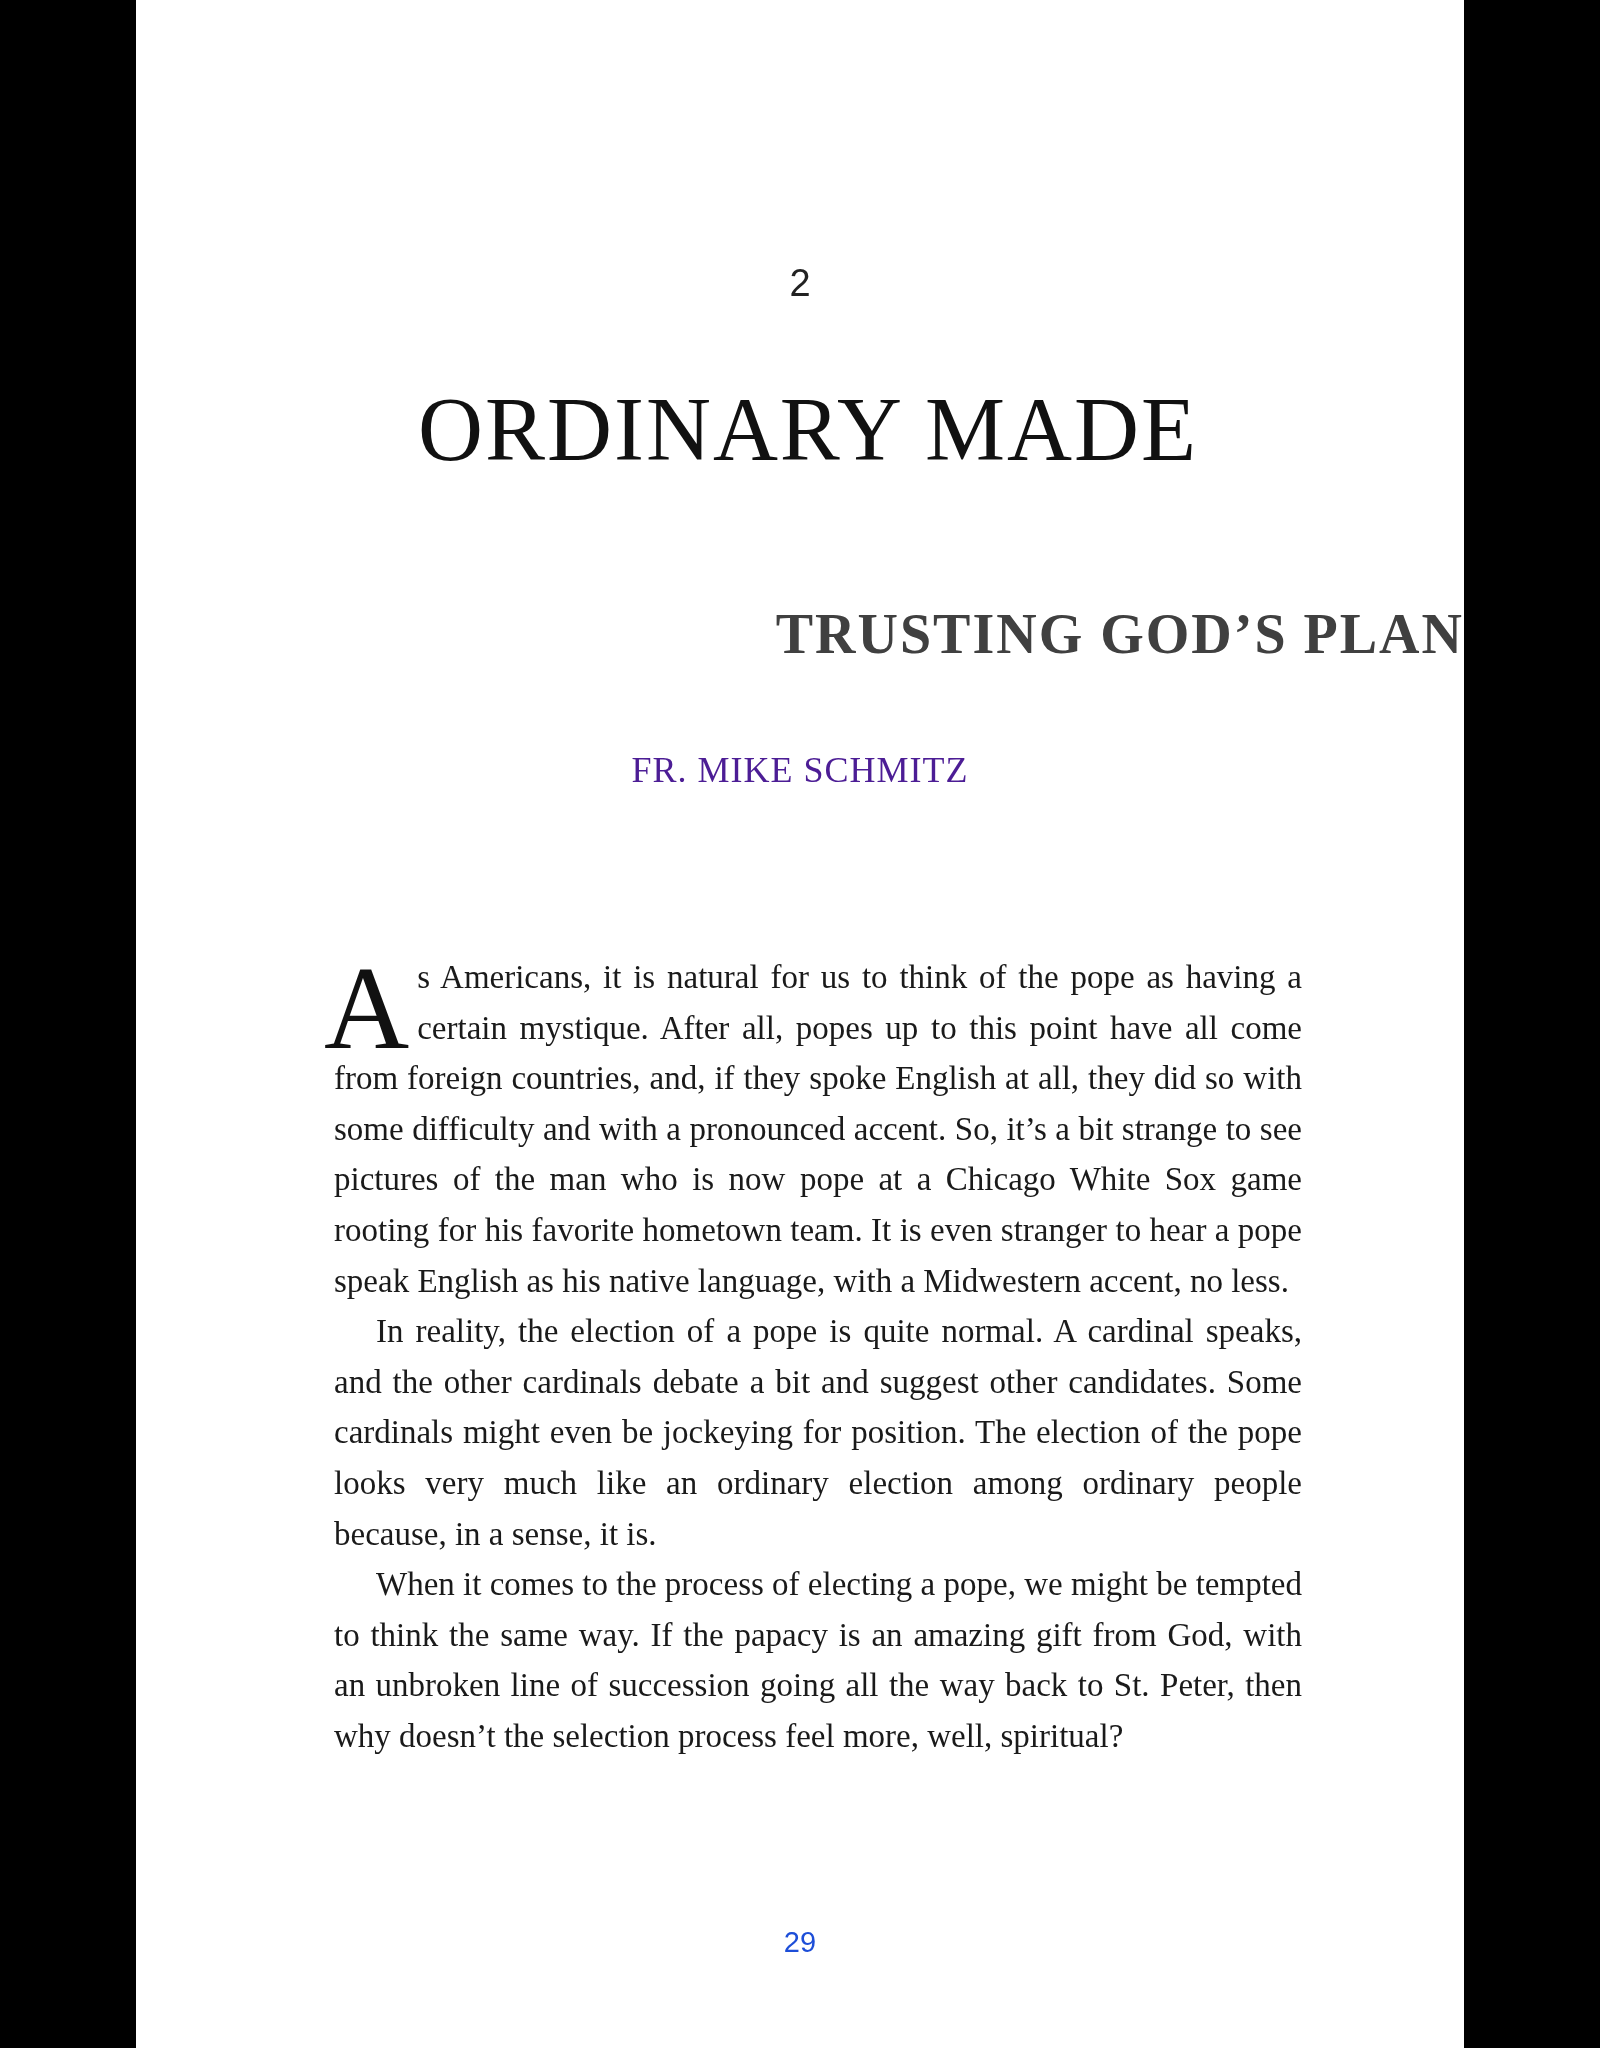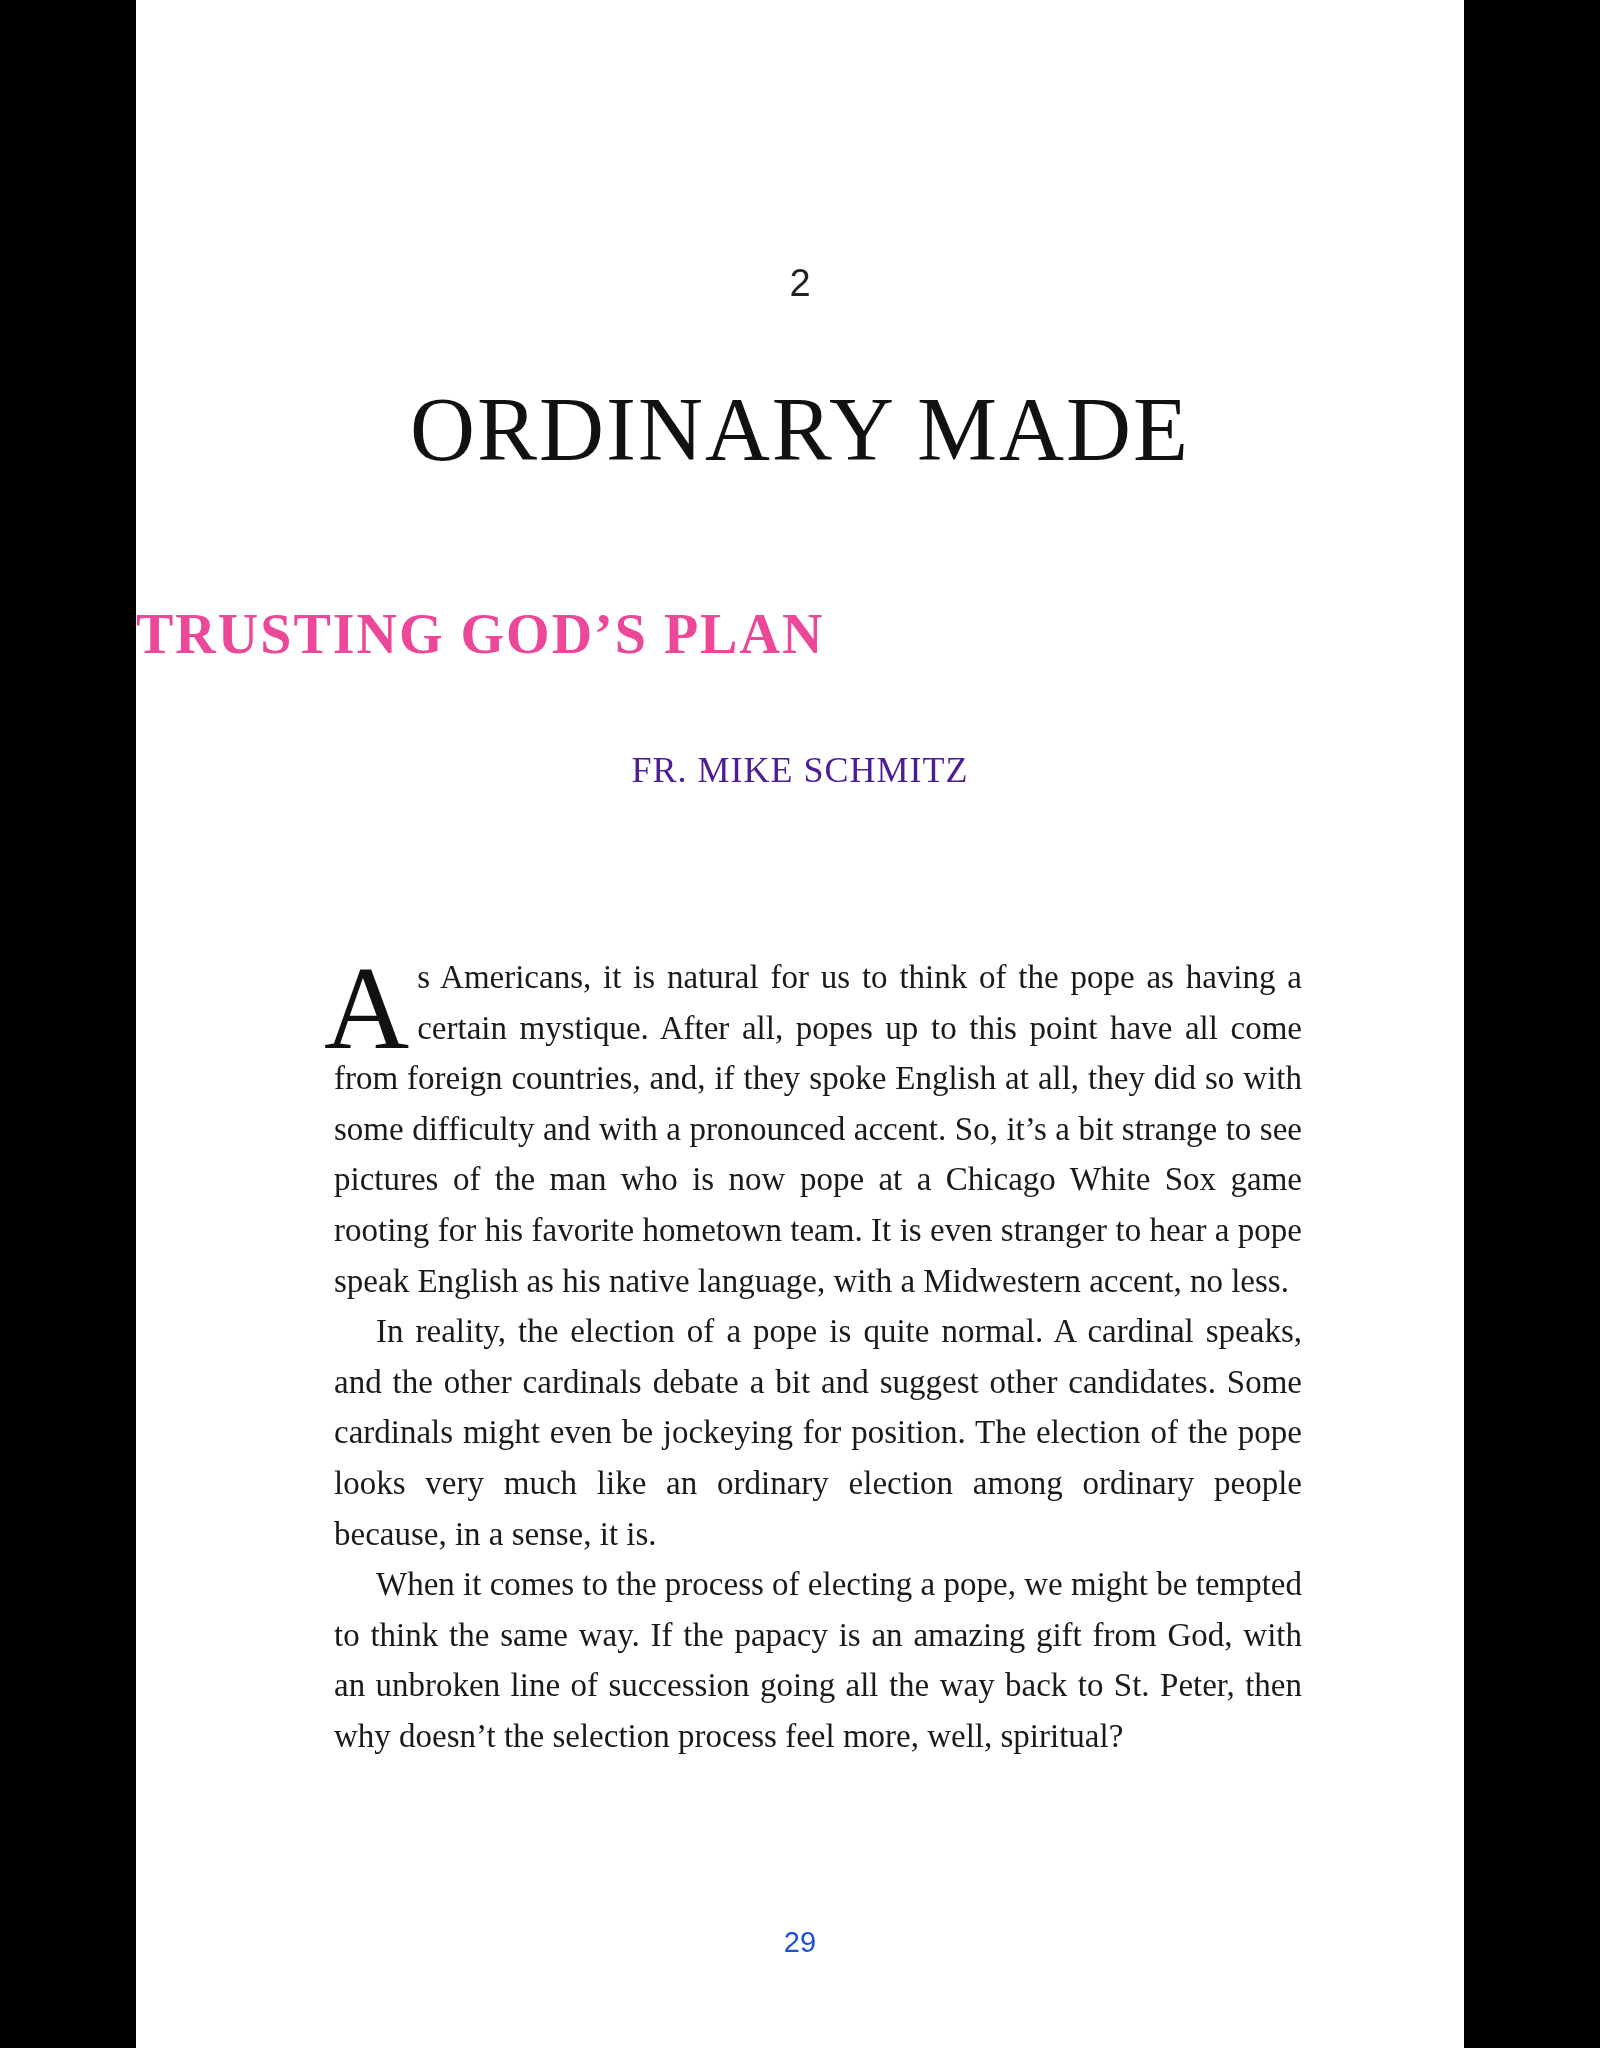--- a/index.html
+++ b/index.html
@@ -43,34 +43,35 @@
       left: 0;
       width: 100%;
       top: 378px;
       text-align: center;
       font-size: 90px;
       line-height: 104px;
       letter-spacing: 2px;
       font-weight: 400;
       color: #111;
       margin: 0;
+      padding-left: 8px;
     }
     .chapter-title span {
       display: block;
     }
     .chapter-subtitle {
       position: absolute;
       left: 0;
       width: 100%;
       top: 606px;
-      text-align: left;
+      text-align: right;
       font-size: 56px;
       letter-spacing: 2px;
       line-height: 1;
-      color: #ec4899;
+      color: #404040;
       margin: 0;
     }
     .author {
       position: absolute;
       left: 0;
       width: 100%;
       top: 752px;
       text-align: center;
       font-size: 36px;
       letter-spacing: 1px;

